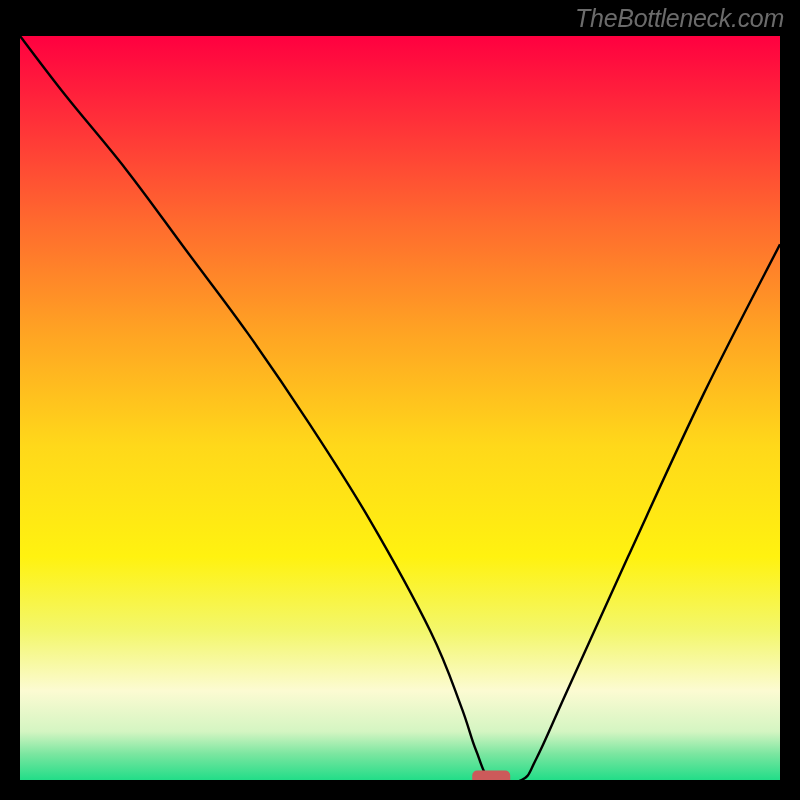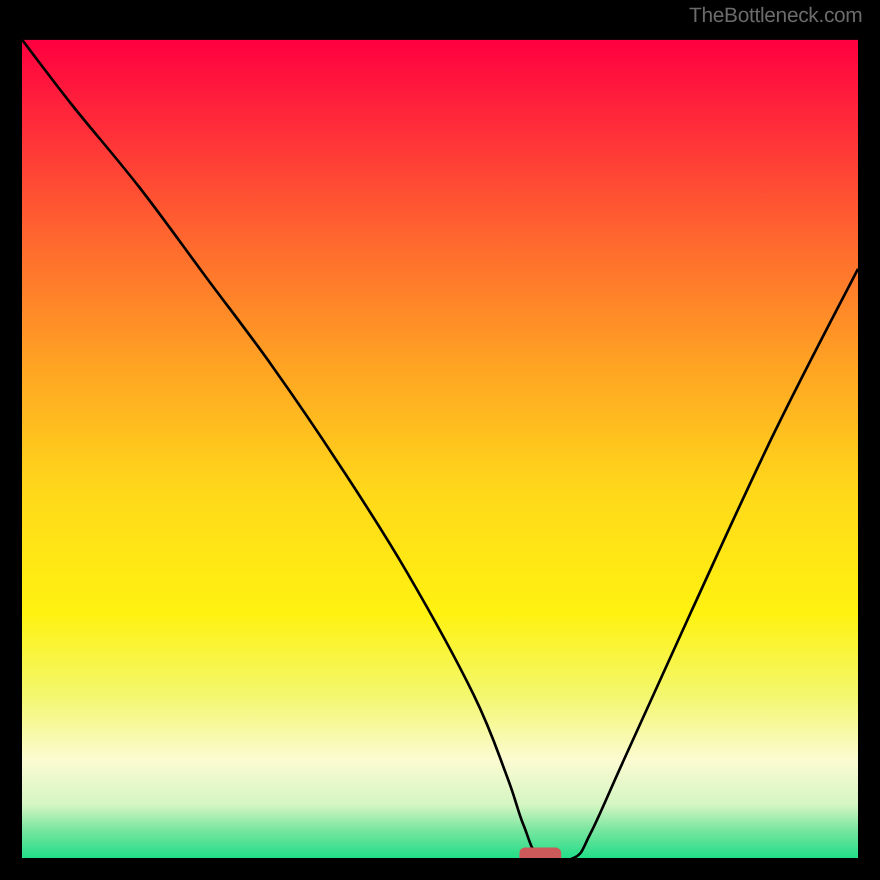--- a/index.html
+++ b/index.html
@@ -8,25 +8,26 @@
     width: 800px;
     height: 800px;
     overflow: hidden;
     background: #000;
     font-family: Arial, Helvetica, sans-serif;
   }
   .attribution {
     position: absolute;
     top: 4px;
     right: 16px;
-    font-size: 19px;
+    font-size: 25px;
     font-weight: 500;
     color: #6b6b6b;
     z-index: 10;
     letter-spacing: -0.3px;
+    font-style: italic;
   }
   .frame {
     position: absolute;
     inset: 0;
     background: #000;
   }
   .plot-area {
     position: absolute;
     top: 36px;
     left: 20px;

